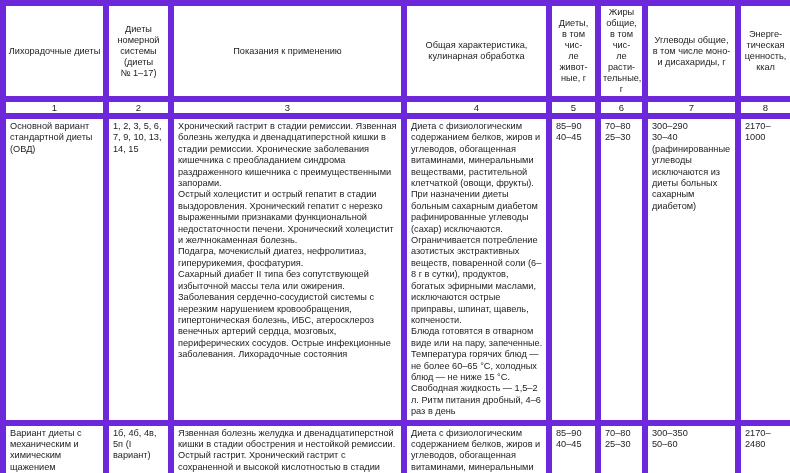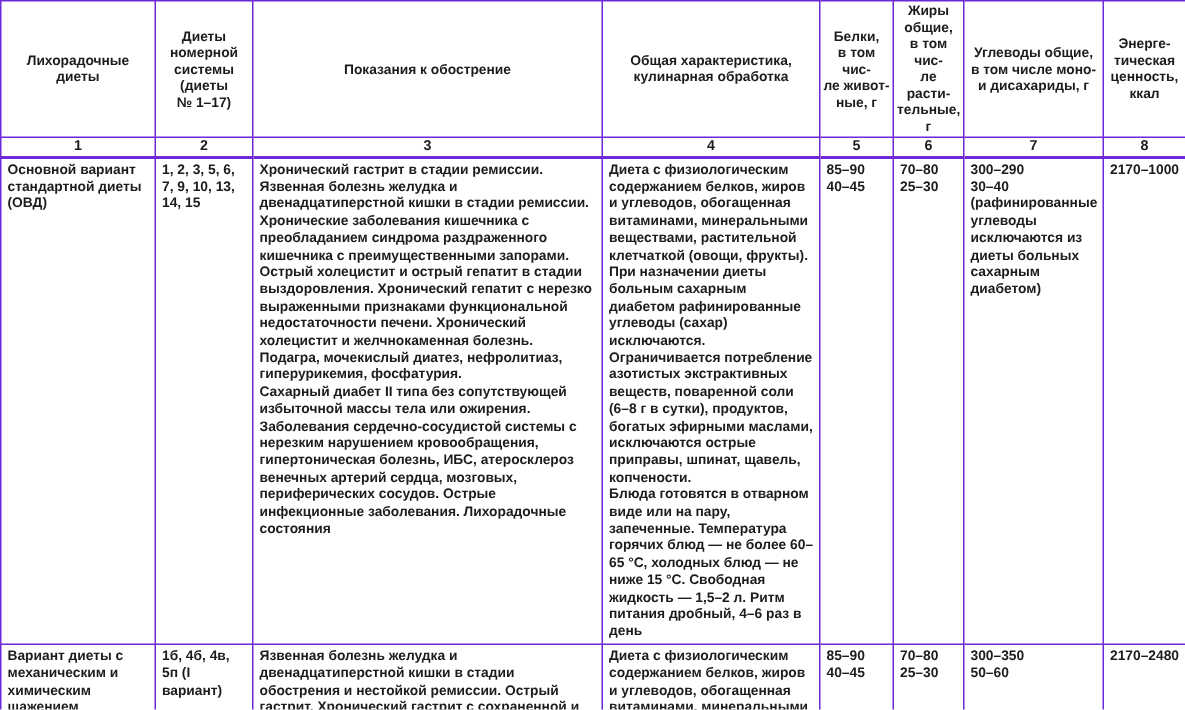--- a/index.html
+++ b/index.html
@@ -10,22 +10,22 @@
     background: #ffffff;
     color: #1c1c1c;
     font-family: "Liberation Sans", sans-serif;
   }
   table.diet-table {
     border-collapse: collapse;
     table-layout: fixed;
     width: 790px;
   }
   .diet-table th, .diet-table td {
-    border: 1px solid #6d28d9;
-    font-weight: bold;
+    border: 6px solid #6d28d9;
+    font-weight: normal;
     white-space: pre-line;
     overflow: hidden;
   }
   
   col.c1 { width: 103px; }
   col.c2 { width: 65px;  }
   col.c3 { width: 233px; }
   col.c4 { width: 145px; }
   col.c5 { width: 49px;  }
   col.c6 { width: 47px;  }
@@ -74,24 +74,24 @@
       <col class="c8">
   </colgroup>
   <thead>
     <tr class="head-row">
       <th>Лихорадочные диеты</th>
       <th>Диеты
 номерной
 системы
 (диеты
 № 1–17)</th>
-      <th>Показания к обострение</th>
+      <th>Показания к применению</th>
       <th>Общая характеристика,
 кулинарная обработка</th>
-      <th>Белки,
+      <th>Диеты,
 в том чис-
 ле живот-
 ные, г</th>
       <th>Жиры
 общие,
 в том чис-
 ле расти-
 тельные, г</th>
       <th>Углеводы общие,
 в том числе моно-

